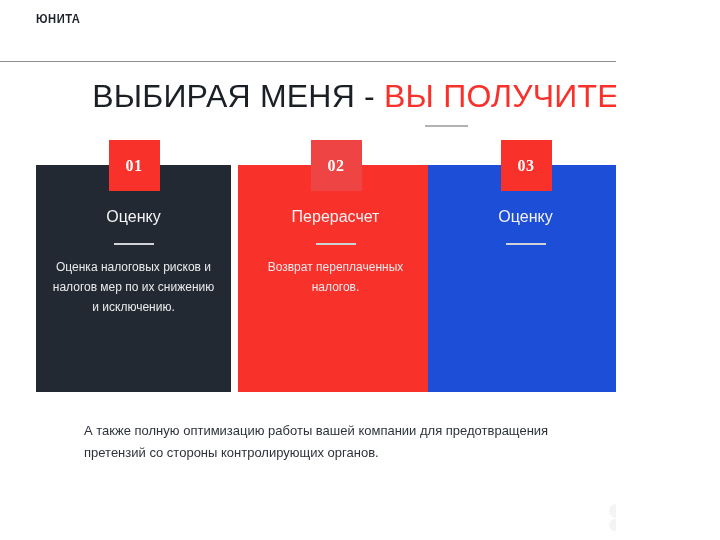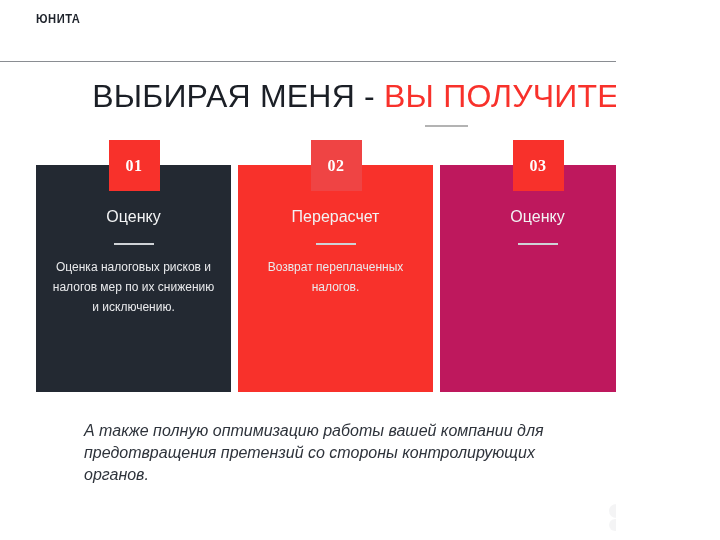--- a/index.html
+++ b/index.html
@@ -44,21 +44,21 @@
   }
 
   
   .cards{position:absolute;left:36px;top:165px;width:600px;height:227px;}
   .card{
     position:absolute;top:0;width:195px;height:227px;
     box-sizing:border-box;
   }
   .card.c0{left:0;background:#232932;}
   .card.c1{left:202px;background:#f8312b;}
-  .card.c2{left:404px;background:#be185d;}
+  .card.c2{left:392px;background:#1d4ed8;}
 
   .badge{
     position:absolute;top:-25px;left:50%;margin-left:-25px;
     width:51px;height:51px;
     display:flex;align-items:center;justify-content:center;
     font-family:"Liberation Serif",serif;
     font-weight:bold;font-size:16px;color:#ffffff;letter-spacing:.5px;
   }
   .badge.red{background:#f8312b;}
   .badge.dark{background:#ef4444;}
@@ -72,21 +72,21 @@
     width:40px;height:2px;background:#cfd2d6;
   }
   .card-body{
     position:absolute;top:92px;left:12px;width:171px;
     text-align:center;font-size:12px;line-height:20px;color:#e9eaec;
   }
 
   
   .footnote{
     position:absolute;left:84px;top:420px;width:500px;
-    font-size:16px;line-height:22px;color:#2e333b;font-style:italic;
+    font-size:13px;line-height:22px;color:#2e333b;
   }
 
   
   .arrow-btn{
     position:absolute;left:669px;top:468px;width:35px;height:35px;
   }
 
   
   .watermark{
     position:absolute;left:608px;top:497px;width:112px;height:43px;

